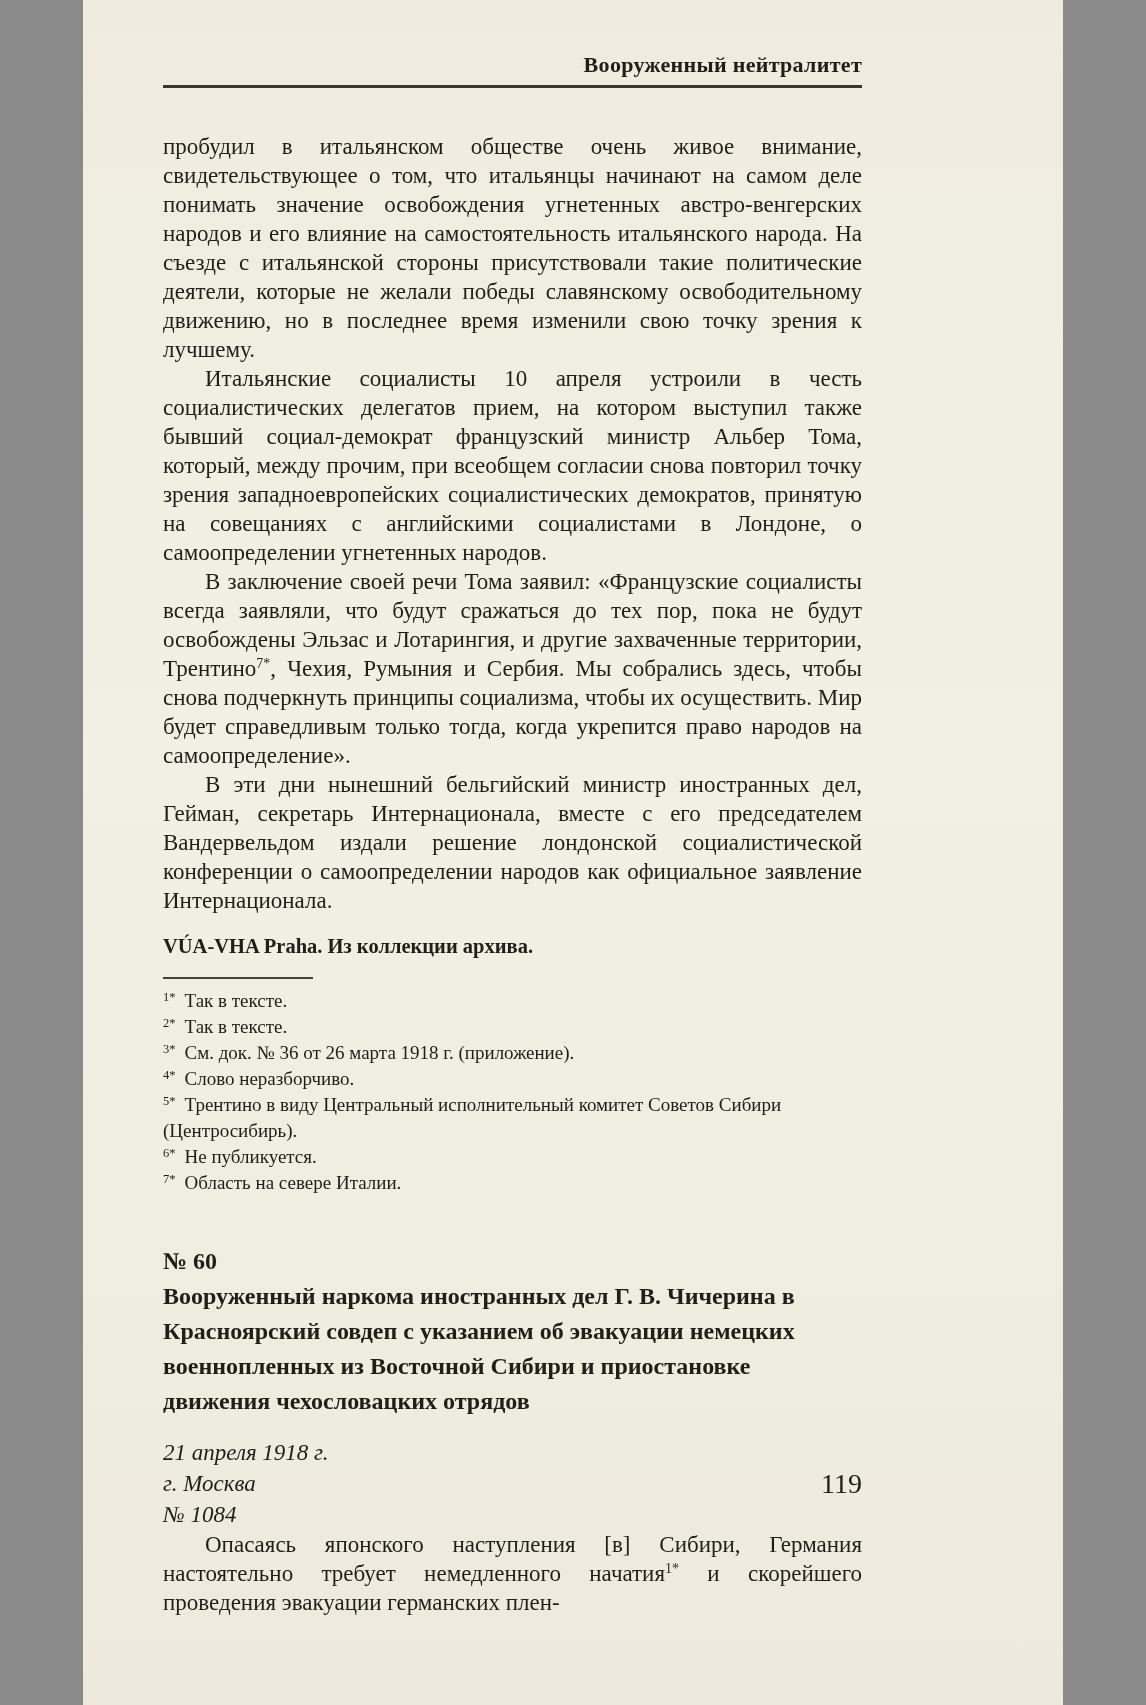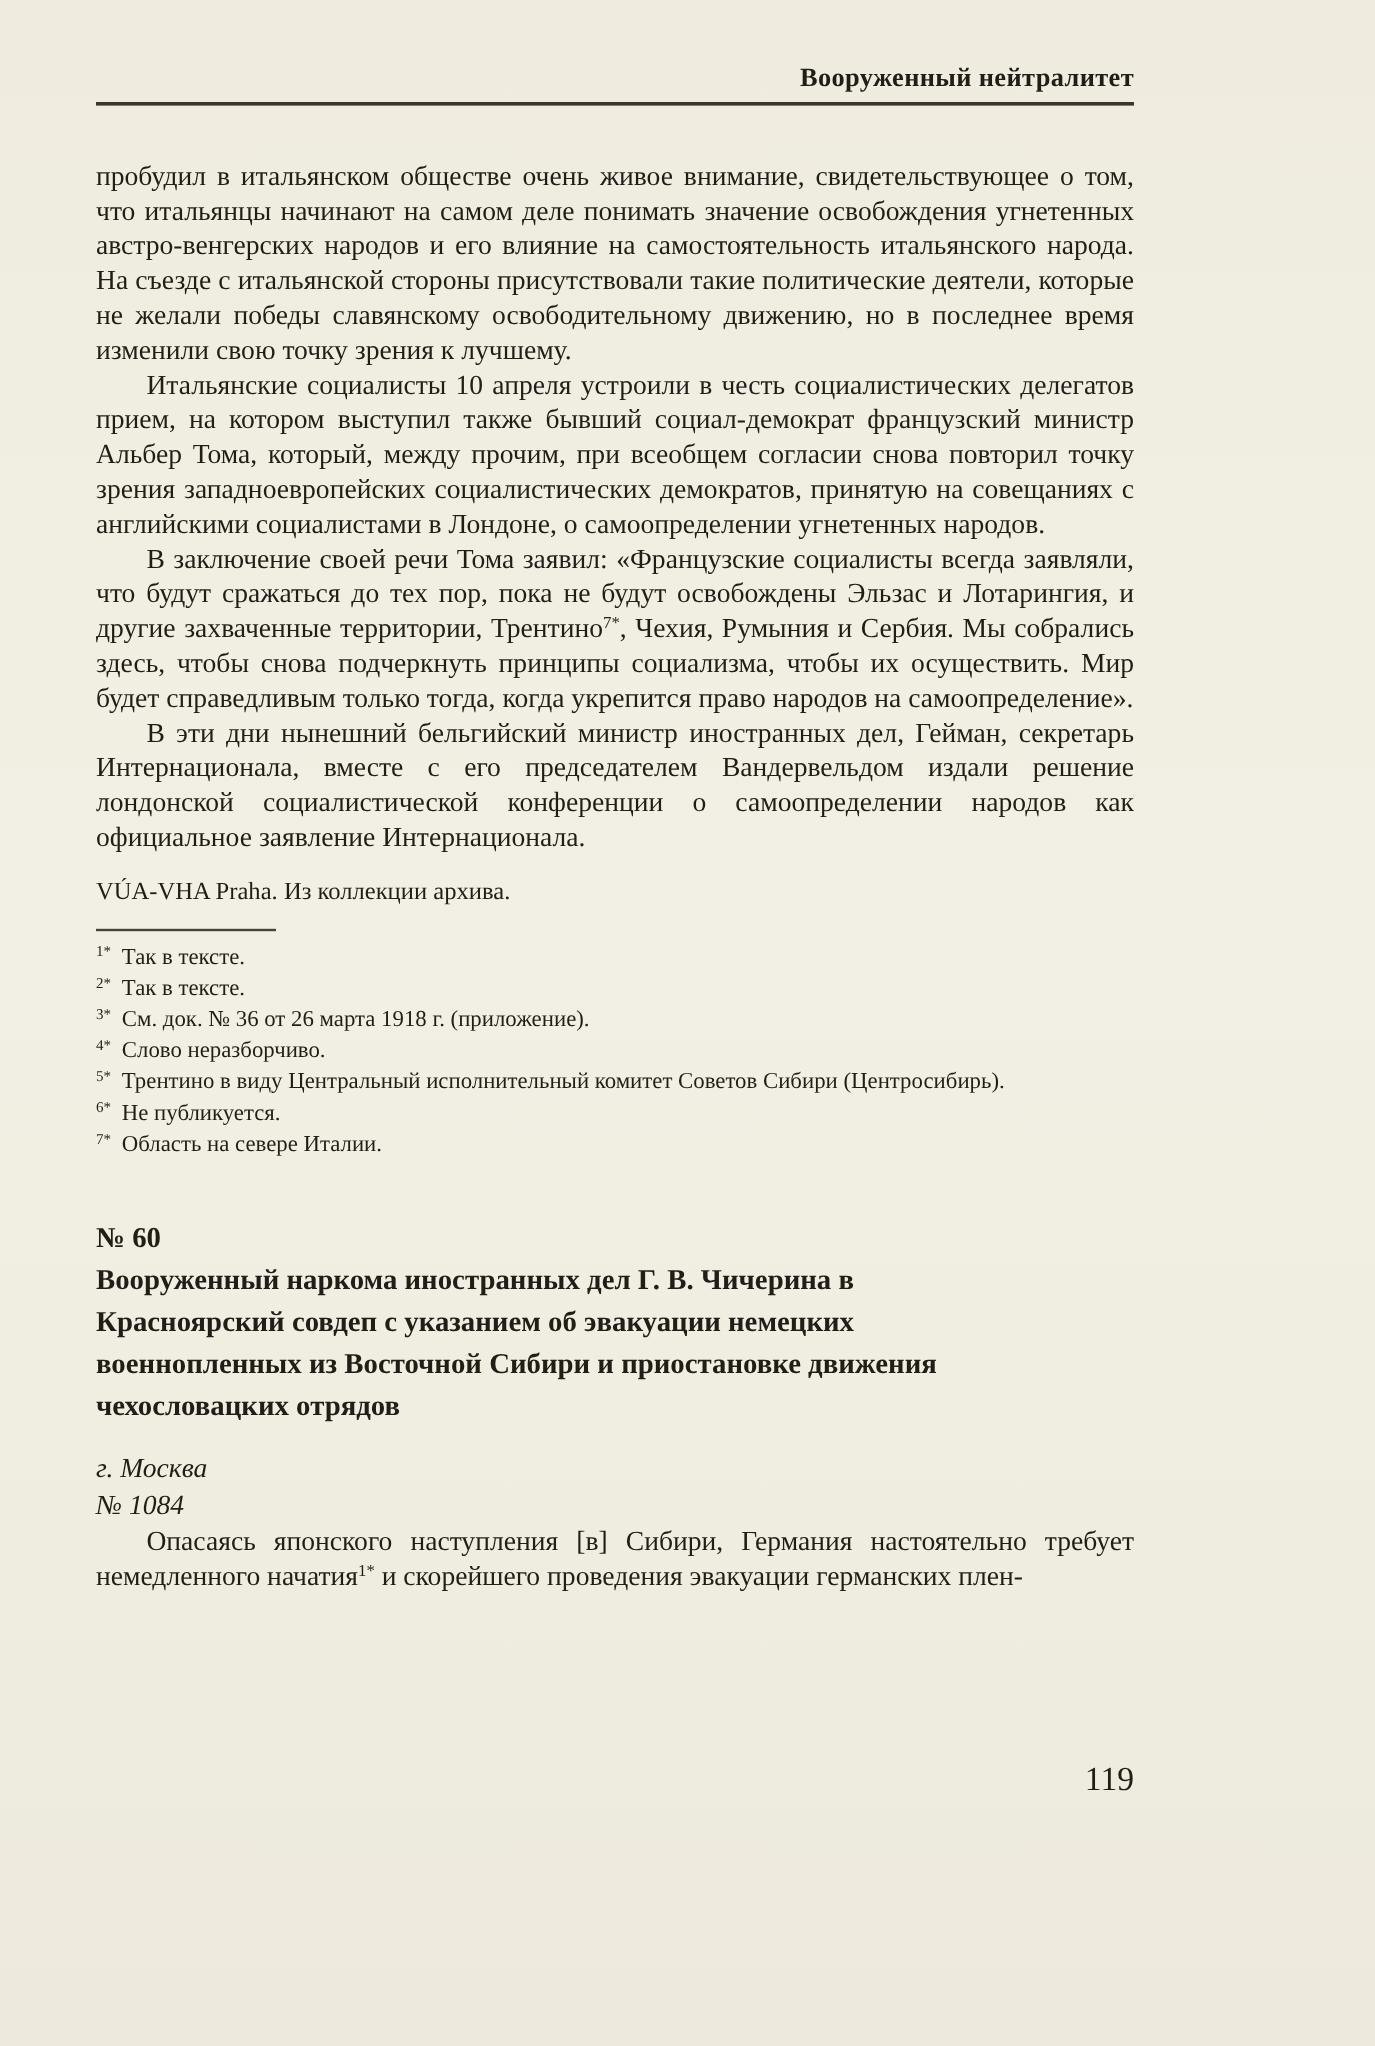--- a/index.html
+++ b/index.html
@@ -1,18 +1,18 @@
 <!DOCTYPE html>
 <html><head>
 <meta charset="utf-8">
 <style>
   html, body { margin: 0; padding: 0; background: #8a8a8a; }
   .page {
     position: relative;
-    width: 1146px;
+    width: 980px;
     height: 1705px;
     margin: 0 auto;
     box-sizing: border-box;
     padding: 52px 201px 0 80px;
     background: linear-gradient(180deg, #efecdf 0%, #f2efe4 45%, #edeadd 100%);
     font-family: "Liberation Serif", "DejaVu Serif", serif;
     color: #211e18;
     overflow: hidden;
   }
   
@@ -38,21 +38,21 @@
   }
   p.body-par.indent { text-indent: 42px; }
   sup.fnref {
     font-size: 14px;
     line-height: 0;
     vertical-align: 8px;
   }
   
   .source-block {
     margin-top: 16px;
-    font-weight: normal;
+    font-weight: bold;
     font-size: 20.5px;
     line-height: 30px;
   }
   .source-block p { margin: 0; }
   
   .footnote-rule {
     margin: 16px 0 0 0;
     width: 150px;
     border: 0;
     border-top: 2px solid #46423a;
@@ -130,20 +130,21 @@
       <div class="footnote"><sup class="fn-marker">6*</sup><span>Не публикуется.</span></div>
       <div class="footnote"><sup class="fn-marker">7*</sup><span>Область на севере Италии.</span></div>
     </div>
 
     <div class="doc-heading">
       <p class="doc-number">№ 60</p>
       <p class="doc-title">Вооруженный наркома иностранных дел Г. В. Чичерина в Красноярский совдеп с указанием об эвакуации немецких военнопленных из Восточной Сибири и приостановке движения чехословацких отрядов</p>
     </div>
 
     <div class="doc-meta">
+      <p>21 апреля 1918 г.</p>
       <p>г. Москва</p>
       <p>№ 1084</p>
     </div>
 
     <p class="body-par indent doc-opening"><span>Опасаясь японского наступления [в] Сибири, Германия настоятельно требует немедленного начатия</span><sup class="fnref">1*</sup><span> и скорейшего проведения эвакуации германских плен-</span></p>
 
   </div>
 
   <div class="page-number">119</div>
 

